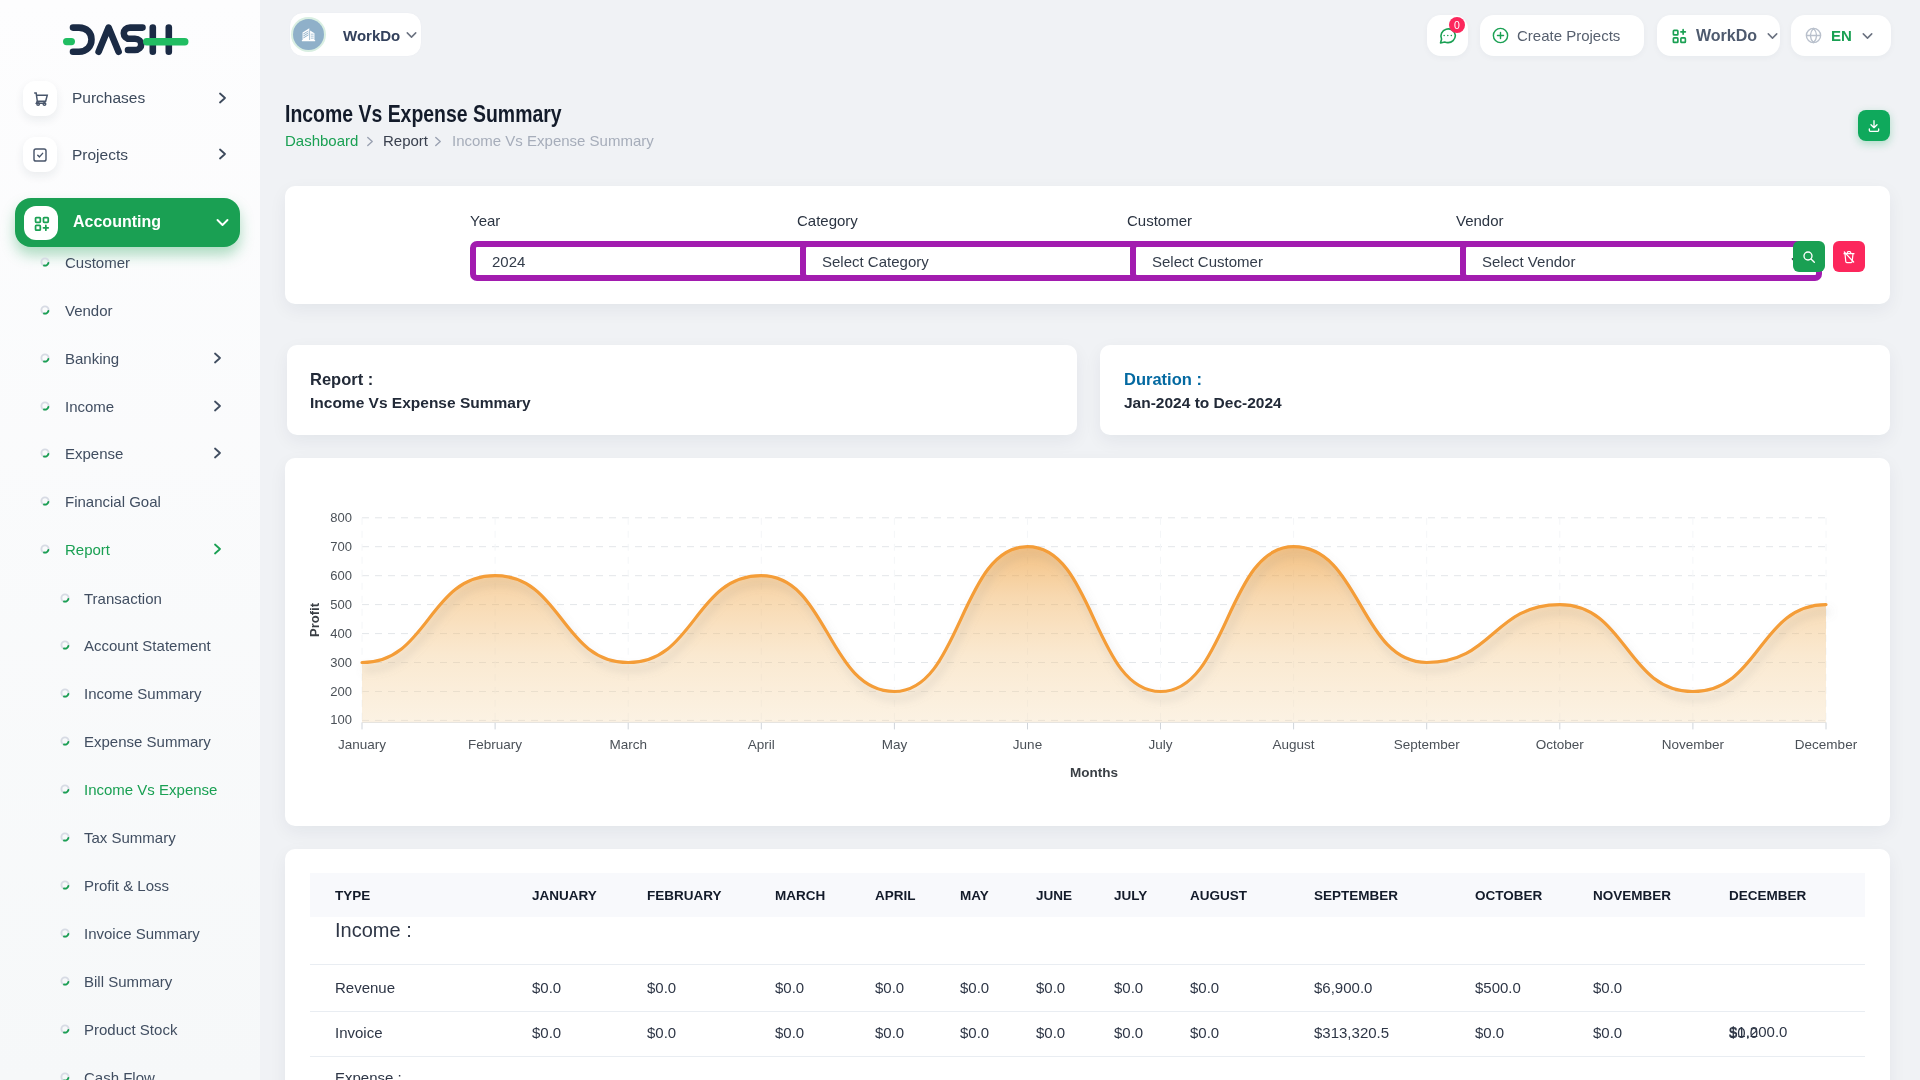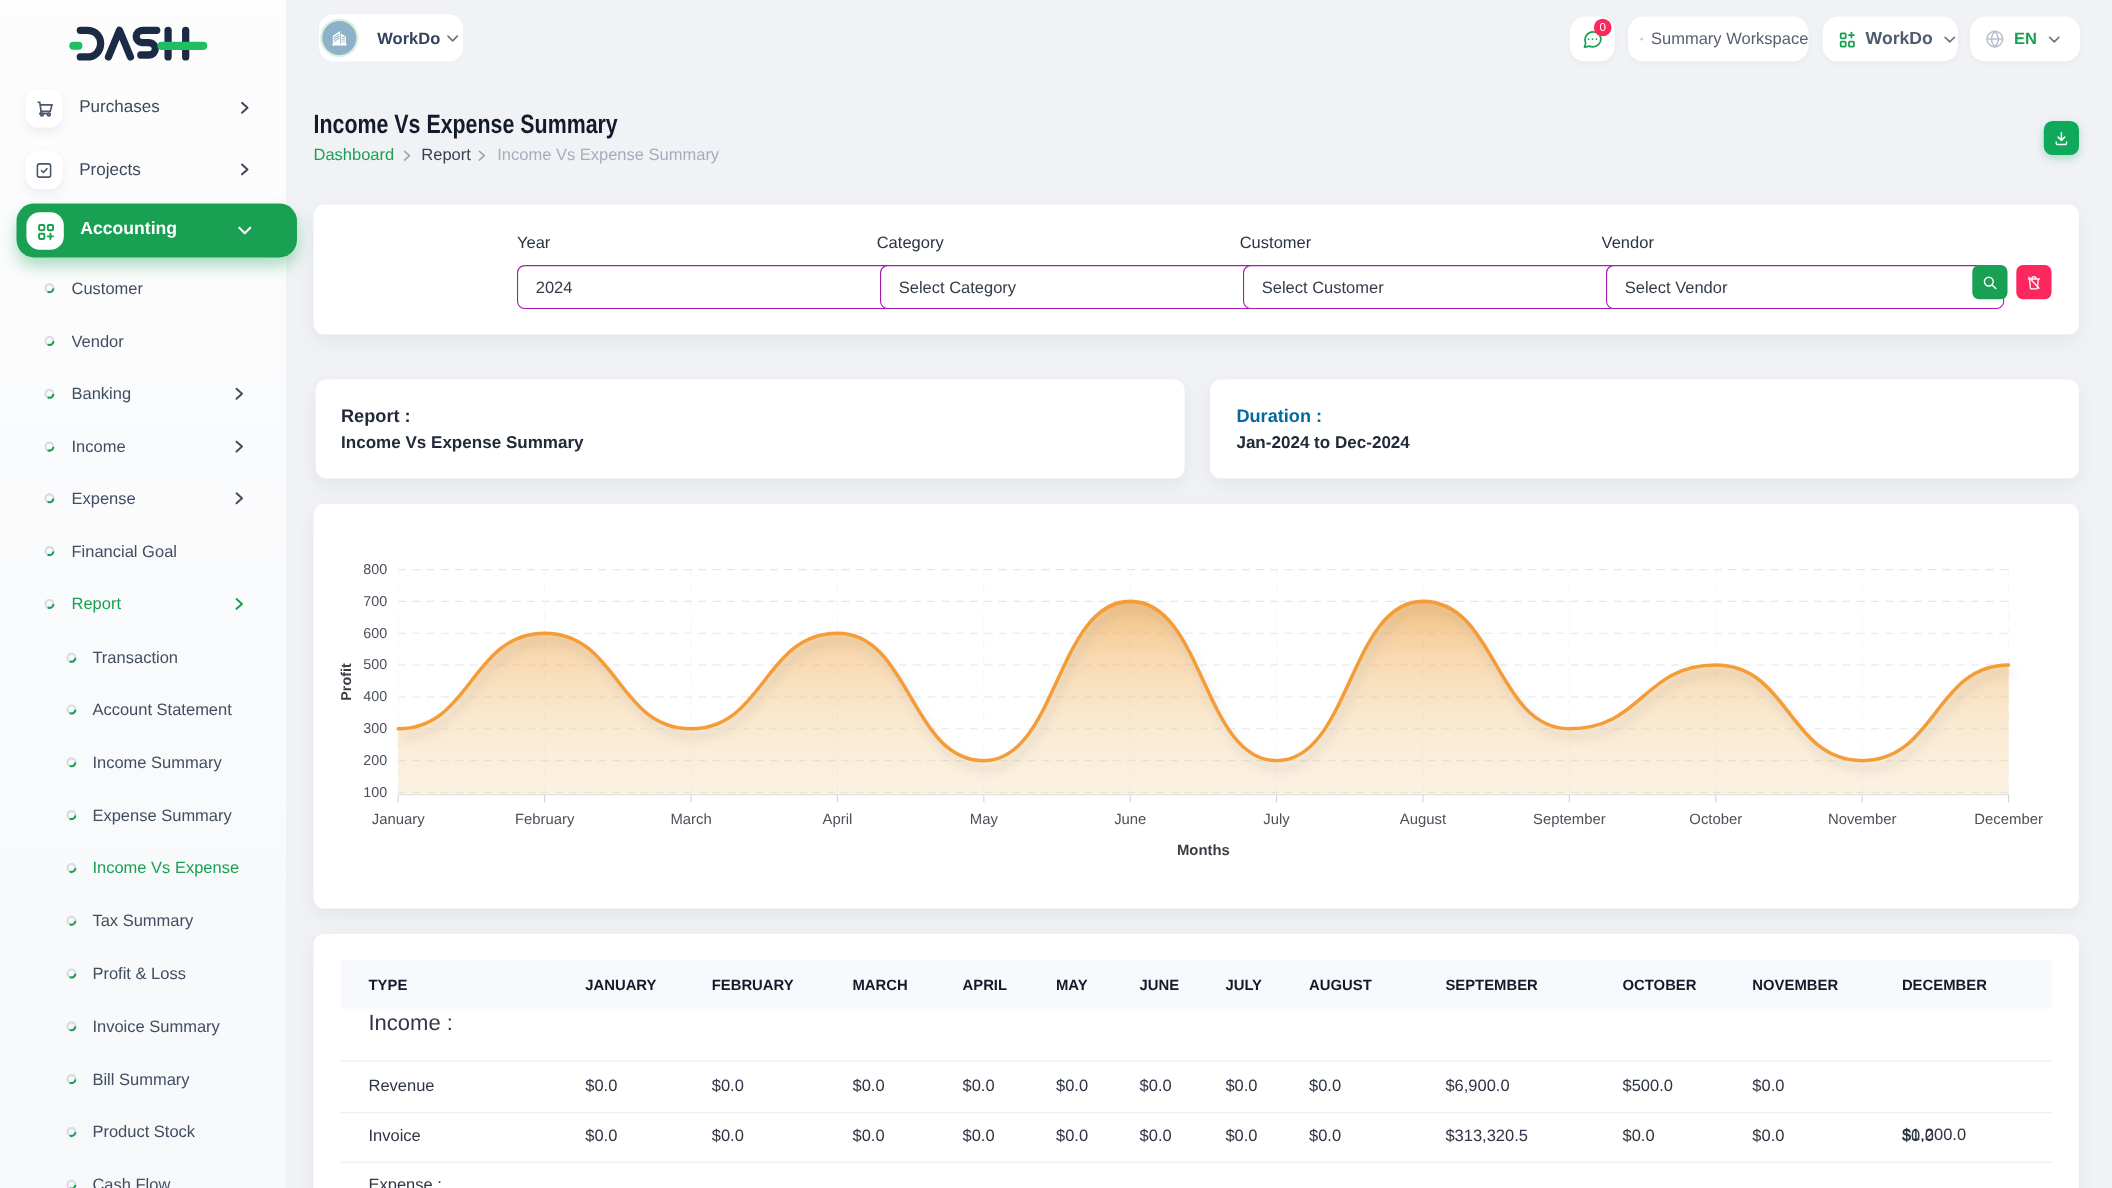--- a/index.html
+++ b/index.html
@@ -6,28 +6,28 @@
 html,body{width:1920px;height:1080px;overflow:hidden;font-family:"Liberation Sans",sans-serif;background:#f0f2f5;}
 .abs{position:absolute;}
 
 #sidebar{position:absolute;left:0;top:0;width:260px;height:1080px;background:linear-gradient(180deg,#fdfdfe 0%,#f6f8f9 100%);}
 .iconbox{position:absolute;left:23px;width:34px;height:35px;background:#fff;border-radius:12px;box-shadow:0 4px 10px rgba(30,45,70,.08);display:flex;align-items:center;justify-content:center;}
 .mi-label{position:absolute;left:72px;font-size:15.5px;font-weight:400;color:#3d4a5c;}
 .mi-chev{position:absolute;left:218px;color:#3d4a5c;}
 .menu-item{position:absolute;left:40px;font-size:15px;color:#414e61;}
 .dot{position:absolute;}
 .subchev{position:absolute;left:213px;}
-#acc-pill{position:absolute;left:15px;top:185px;width:255px;height:49px;background:#1aa053;border-radius:16px;box-shadow:0 8px 14px rgba(26,160,83,.35);}
+#acc-pill{position:absolute;left:15px;top:198px;width:225px;height:49px;background:#1aa053;border-radius:16px;box-shadow:0 8px 14px rgba(26,160,83,.35);}
 #acc-pill .wbox{position:absolute;left:9px;top:8px;width:34px;height:34px;background:#fff;border-radius:12px;display:flex;align-items:center;justify-content:center;}
 
 .pillbtn{position:absolute;top:15px;height:41px;background:#fff;border-radius:14px;display:flex;align-items:center;box-shadow:0 2px 6px rgba(30,45,70,.04);}
 
 .card{position:absolute;background:#fff;border-radius:10px;box-shadow:0 6px 18px rgba(24,39,75,.06);}
 .flabel{position:absolute;font-size:15px;color:#2b3442;}
-.fselect{position:absolute;height:40px;width:362px;background:#fff;border:1px solid #a21caf;border-radius:7px;font-size:15px;color:#333c4a;display:flex;align-items:center;padding-left:16px;}
+.fselect{position:absolute;height:40px;width:362px;background:#fff;border:6px solid #a21caf;border-radius:7px;font-size:15px;color:#333c4a;display:flex;align-items:center;padding-left:16px;}
 .fselect svg{position:absolute;right:12px;}
 .sqbtn{position:absolute;width:32px;height:31px;border-radius:6px;display:flex;align-items:center;justify-content:center;}
 </style>
 </head>
 <body>
 <div id="sidebar">
 <svg class="abs" style="left:60px;top:20px" width="135" height="40" viewBox="0 0 135 40">
 <g fill="none" stroke="#1b2b45" stroke-width="6.6" stroke-linecap="round" stroke-linejoin="round">
 <path d="M13 7.6 H19 C27 7.6 31.5 13 31.5 19.5 C31.5 26 27 31.8 19 31.8 H13"></path>
 <path d="M38.6 31.8 L48.6 7.6 L58.6 31.8"></path>
@@ -201,21 +201,21 @@
         <circle cx="12.3" cy="12" r="0.9" fill="#1aa053" stroke="none"></circle>
         <circle cx="16.4" cy="12" r="0.9" fill="#1aa053" stroke="none"></circle>
       </svg>
 <div style="position:absolute;right:3px;top:2px;width:16px;height:16px;border-radius:50%;background:#fc275c;color:#fff;font-size:10.5px;display:flex;align-items:center;justify-content:center;">0</div>
 </div>
 <div class="pillbtn" style="left:1480px;width:164px;padding-left:11px;white-space:nowrap;">
 <svg width="19" height="19" viewBox="0 0 24 24" fill="none" stroke="#1aa053" stroke-width="1.8">
         <circle cx="12" cy="12" r="9"></circle>
         <path d="M12 8.2 V15.8 M8.2 12 H15.8" stroke-linecap="round"></path>
       </svg>
-<span style="margin-left:7px;font-size:15px;color:#57606f;">Summary Workspace</span>
+<span style="margin-left:7px;font-size:15px;color:#57606f;">Create Projects</span>
 </div>
 <div class="pillbtn" style="left:1657px;width:123px;padding-left:13px;">
 <svg width="18" height="18" viewBox="0 0 24 24" fill="none" stroke="#1aa053" stroke-width="2.2">
         <rect x="4.5" y="4.5" width="6" height="6" rx="1"></rect>
         <rect x="4.5" y="14.5" width="6" height="6" rx="1"></rect>
         <rect x="14.5" y="14.5" width="6" height="6" rx="1"></rect>
         <path d="M17.5 3.5 V9.5 M14.5 6.5 H20.5" stroke-linecap="round"></path>
       </svg>
 <span style="margin-left:8px;font-size:16px;font-weight:700;color:#4e5a6e;">WorkDo</span>
 <svg style="margin-left:10px" width="11" height="8" viewBox="0 0 13 9">

